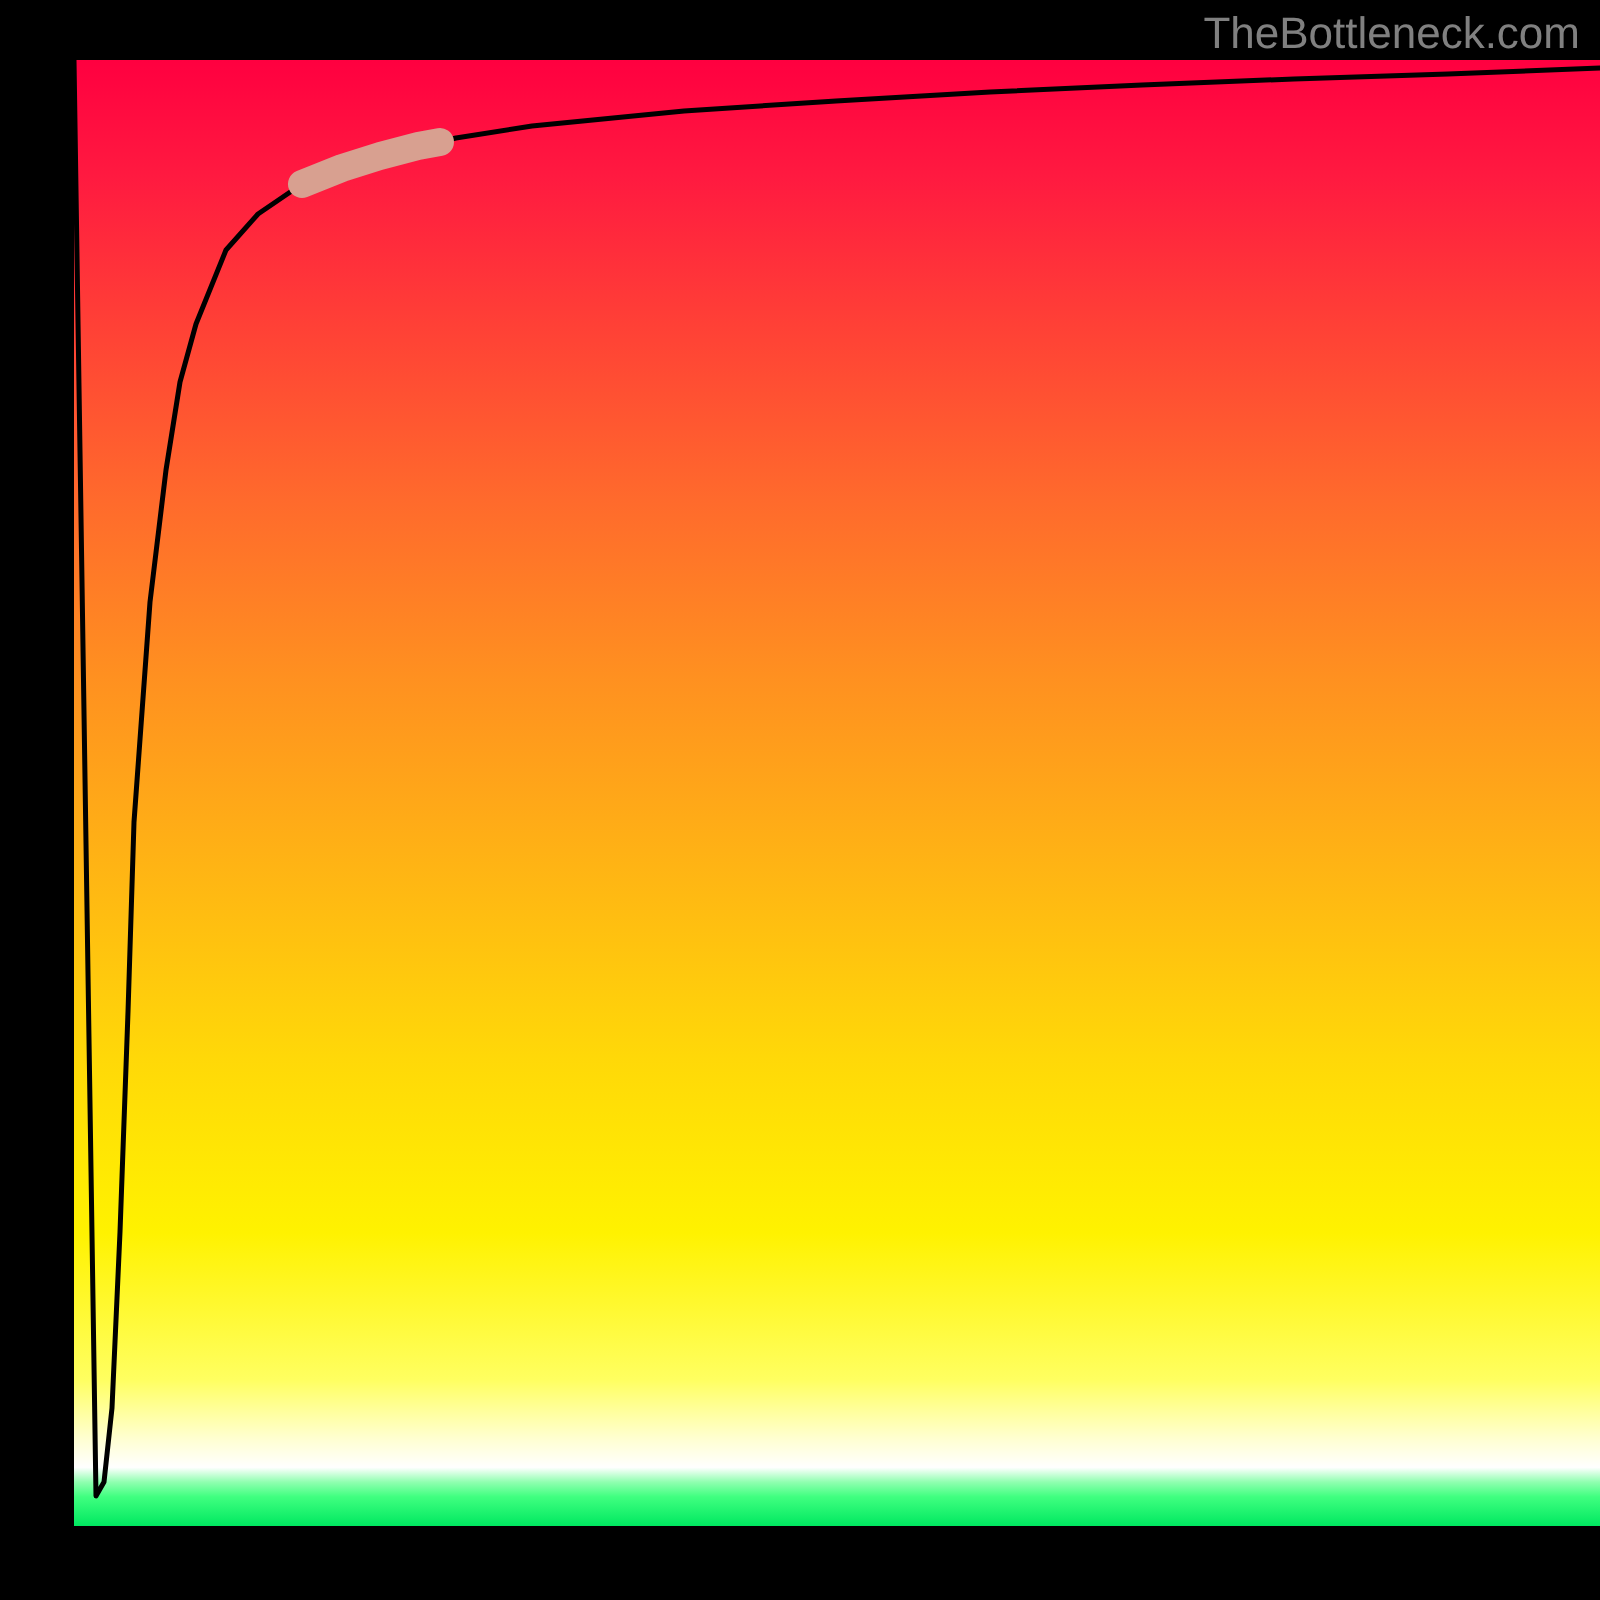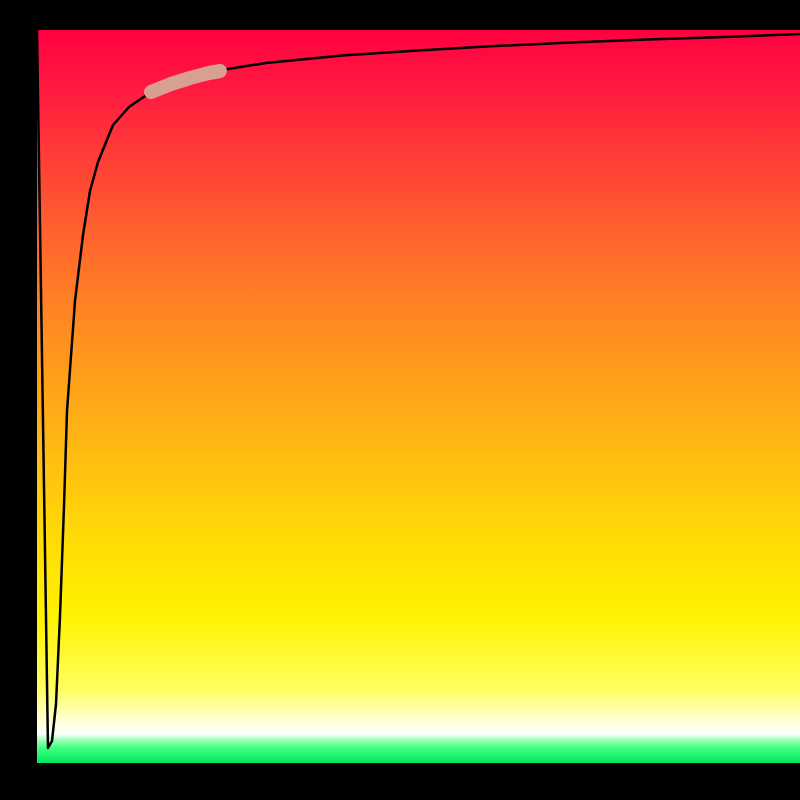--- a/index.html
+++ b/index.html
@@ -59,20 +59,21 @@
     width: 763px;
     height: 733px;
     z-index: 10;
   }
 </style>
 </head>
 <body>
 
 <div class="frame">
 
+  <div class="watermark">TheBottleneck.com</div>
 
   <div class="plot-area">
     <svg class="curve" viewBox="0 0 763 733" preserveAspectRatio="none">
       <path d="M 0 0
                L 11 718
                L 15 711
                L 19 674
                L 23 586
                L 27 476
                L 30 381

